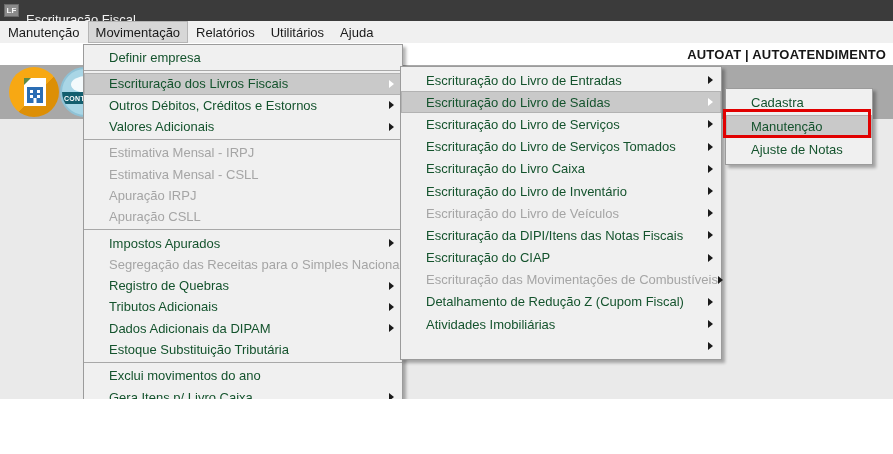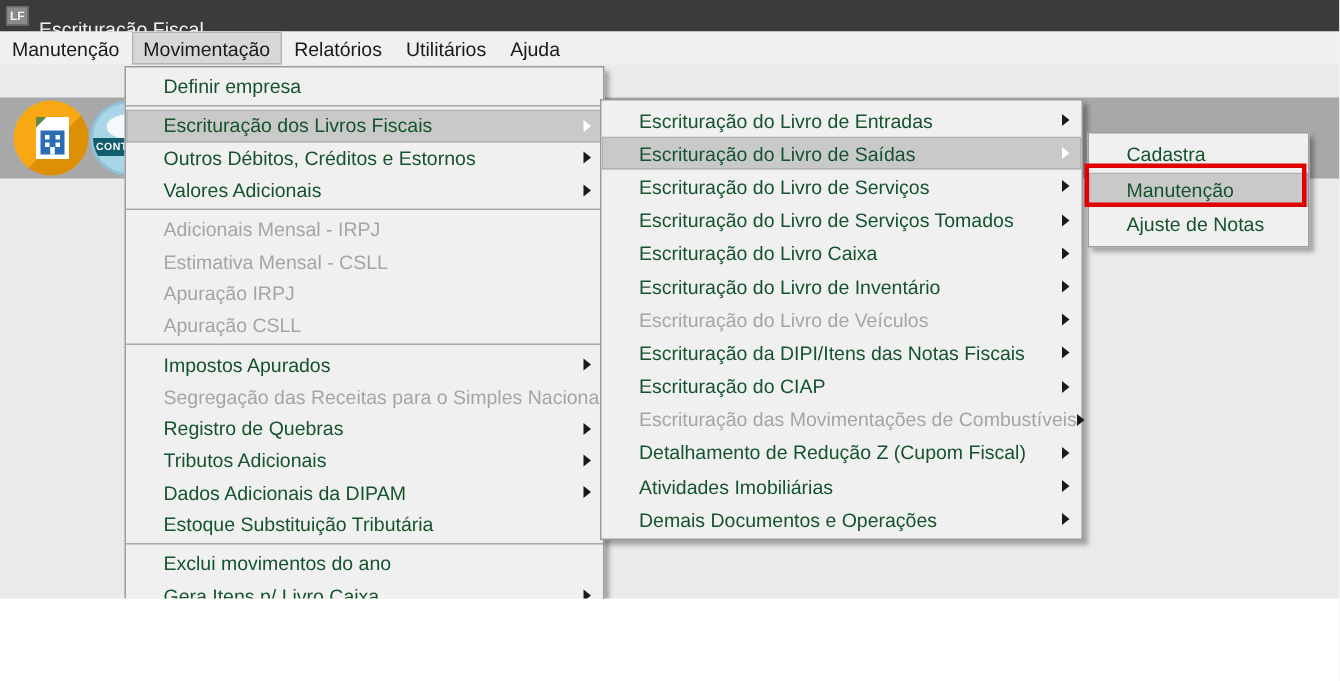--- a/index.html
+++ b/index.html
@@ -70,20 +70,23 @@
   </div>
 
   <div class="menubar" id="menubar">
       <div class="mb-item">Manutenção</div>
       <div class="mb-item active">Movimentação</div>
       <div class="mb-item">Relatórios</div>
       <div class="mb-item">Utilitários</div>
       <div class="mb-item">Ajuda</div>
     </div>
 
+  <div class="infobar">
+    <span>AUTOAT | AUTOATENDIMENTO</span>
+  </div>
 
   <div class="toolbar">
     <div class="ticon company">
       <svg width="22" height="28" viewBox="0 0 22 28" style="position:absolute;left:15px;top:11px;">
         <rect width="22" height="28" fill="#ffffff"></rect>
         <path d="M0 0 L7 0 L0 7 Z" fill="#5c8a46"></path>
         <rect x="3" y="9" width="16" height="16" fill="#2a6db4"></rect>
         <rect x="6" y="12" width="3" height="3" fill="#ffffff"></rect>
         <rect x="13" y="12" width="3" height="3" fill="#ffffff"></rect>
         <rect x="6" y="17" width="3" height="3" fill="#ffffff"></rect>
@@ -109,21 +112,21 @@
       <div class="mi">
         <span class="lbl">Outros Débitos, Créditos e Estornos</span>
         <span class="arr"></span>
       </div>
       <div class="mi">
         <span class="lbl">Valores Adicionais</span>
         <span class="arr"></span>
       </div>
       <div class="msep"></div>
       <div class="mi dis">
-        <span class="lbl">Adicionais Mensal - IRPJ</span>
+        <span class="lbl">Estimativa Mensal - IRPJ</span>
       </div>
       <div class="mi dis">
         <span class="lbl">Estimativa Mensal - CSLL</span>
       </div>
       <div class="mi dis">
         <span class="lbl">Apuração IRPJ</span>
       </div>
       <div class="mi dis">
         <span class="lbl">Apuração CSLL</span>
       </div>
@@ -207,21 +210,20 @@
       </div>
       <div class="mi">
         <span class="lbl">Detalhamento de Redução Z (Cupom Fiscal)</span>
         <span class="arr"></span>
       </div>
       <div class="mi">
         <span class="lbl">Atividades Imobiliárias</span>
         <span class="arr"></span>
       </div>
       <div class="mi">
-        <span class="lbl">Demais Documentos e Operações</span>
         <span class="arr"></span>
       </div>
     </div>
   <div class="menu" id="menu-saidas">
       <div class="mi">
         <span class="lbl">Cadastra</span>
       </div>
       <div class="mi hl">
         <span class="lbl">Manutenção</span>
       </div>

